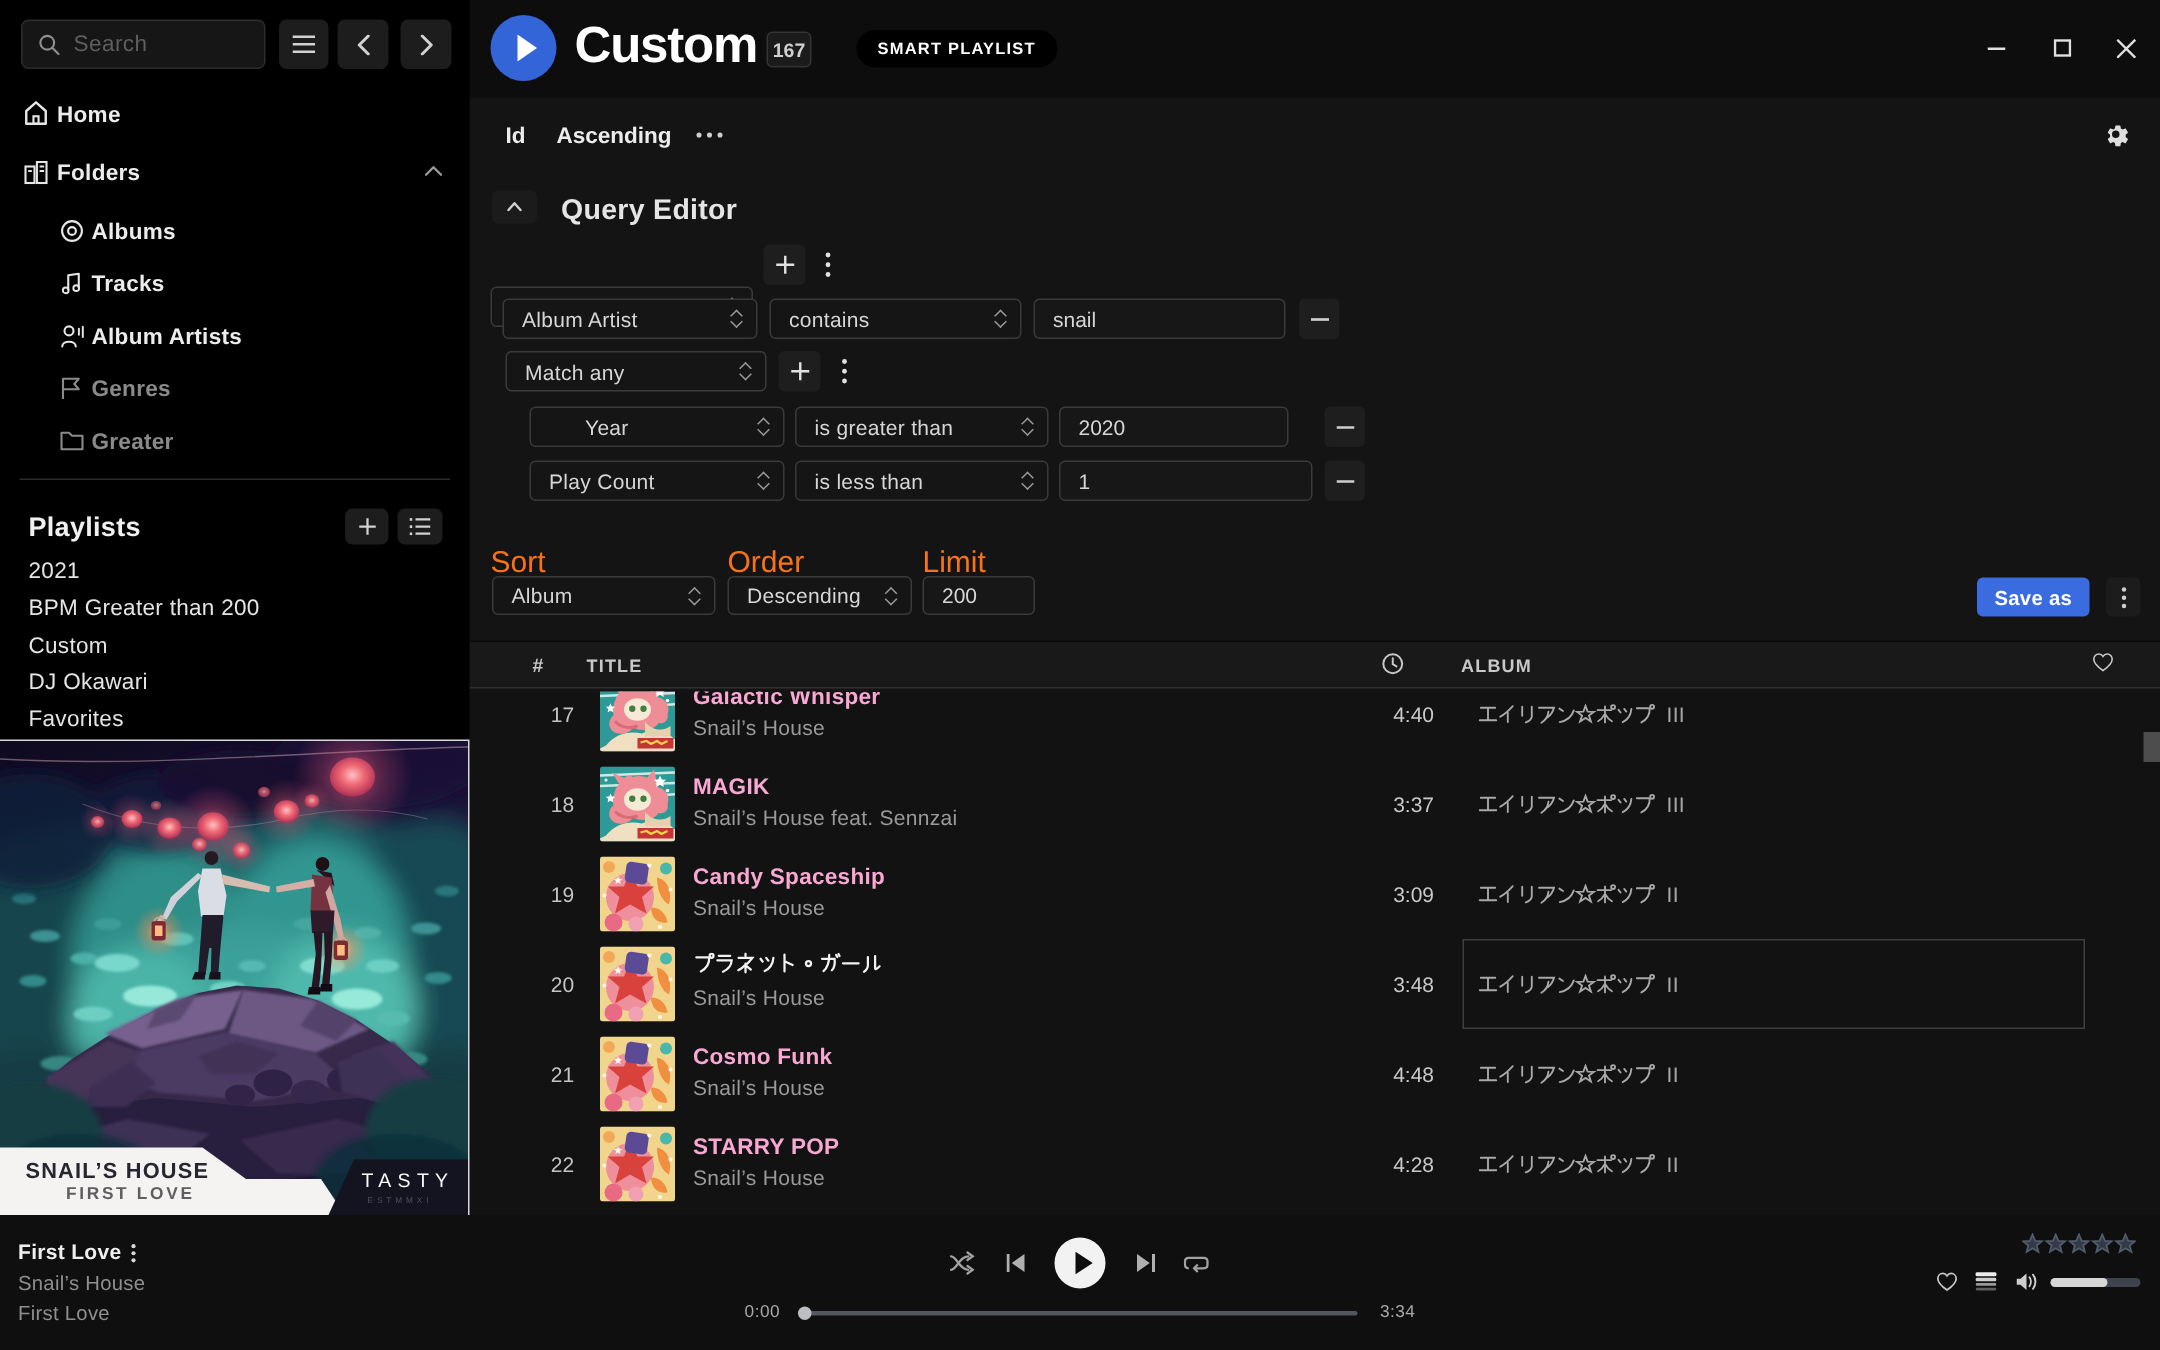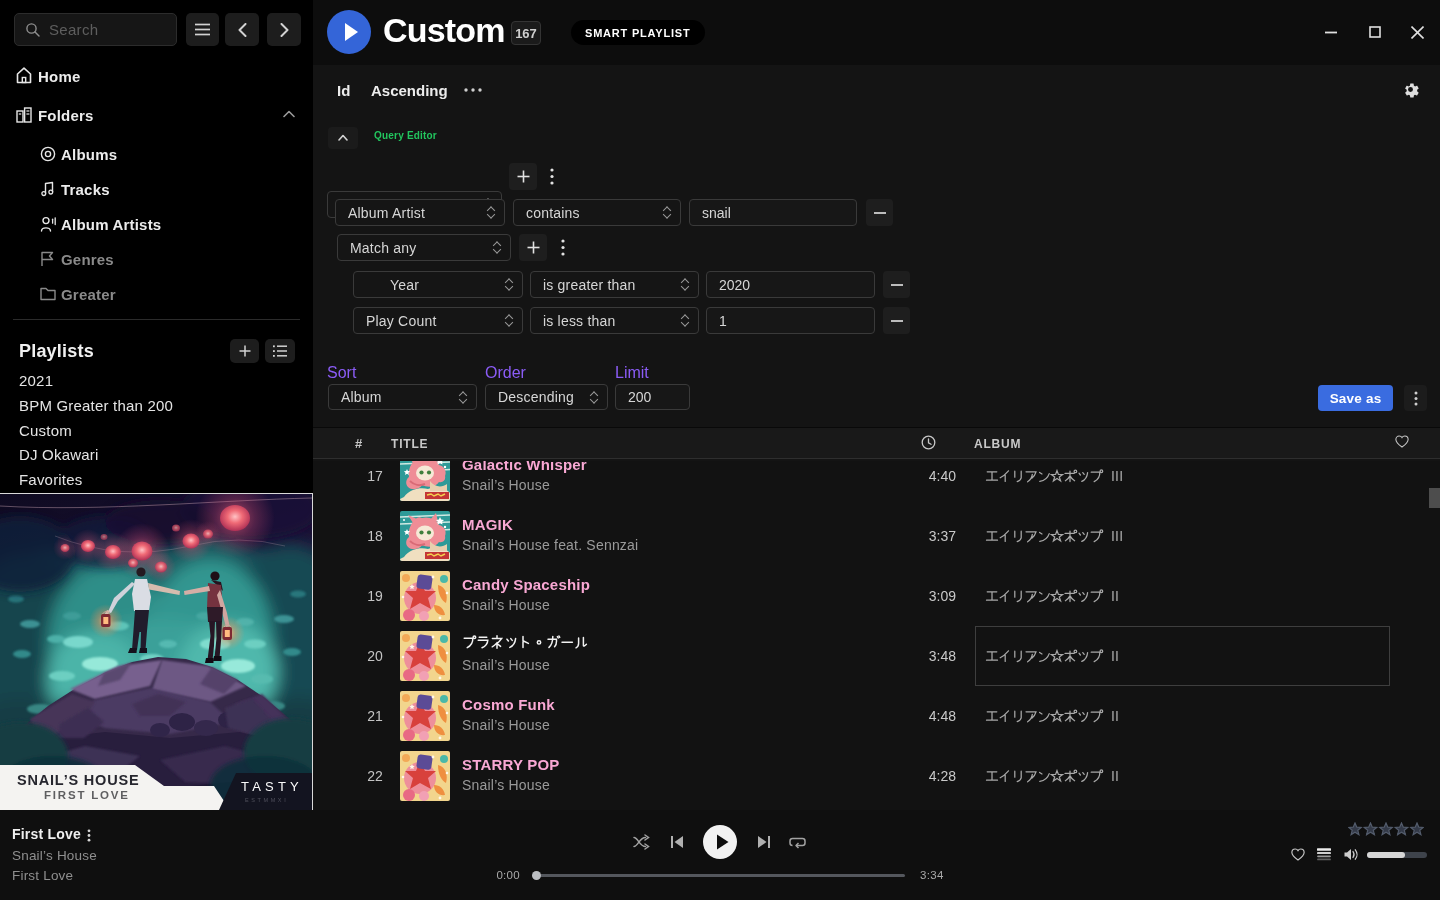--- a/index.html
+++ b/index.html
@@ -15,21 +15,21 @@
 .plitem { font-size:15px; color:#e4e4e4; letter-spacing:.2px; }
 
 #main { position:absolute; left:313px; top:0; width:1127px; height:810px; background:#141414; }
 #mhead { position:absolute; left:0; top:0; width:1127px; height:65px; background:#0d0d0d; }
 .badge167 { position:absolute; left:198px; top:21px; width:30px; height:24px; background:#1b1b1b; border:1px solid #343434; border-radius:4px; color:#cfcfcf; font-size:13px; font-weight:700; display:flex; align-items:center; justify-content:center; }
 .smartpl { position:absolute; left:258px; top:20px; height:25px; padding:0 14px; background:#000; border-radius:13px; color:#fff; font-size:11px; font-weight:700; letter-spacing:.8px; display:flex; align-items:center; }
 .sel { position:absolute; height:27px; background:#151515; border:1px solid #3a3a3a; border-radius:4px; color:#d6d6d6; font-size:14px; display:flex; align-items:center; padding:0 12px; letter-spacing:.2px; }
 .sel .updn { position:absolute; right:9px; top:50%; transform:translateY(-50%); }
 .inp { position:absolute; height:27px; background:#171717; border:1px solid #3a3a3a; border-radius:4px; color:#d6d6d6; font-size:14px; display:flex; align-items:center; padding:0 12px; }
 .qbtn { position:absolute; width:28px; height:27px; background:#1e1e1e; border-radius:4px; display:flex; align-items:center; justify-content:center; }
-.lbl { position:absolute; color:#8b5cf6; font-size:16px; font-weight:400; }
+.lbl { position:absolute; color:#f97316; font-size:20px; font-weight:400; }
 .saveas { position:absolute; left:1005px; top:385px; width:75px; height:26px; background:#3a6ce0; border-radius:4px; color:#fff; font-size:13.5px; font-weight:700; display:flex; align-items:center; justify-content:center; letter-spacing:.2px; }
 
 #thead { position:absolute; left:0; top:427px; width:1127px; height:32px; background:#191919; border-top:1px solid #090909; border-bottom:1px solid #2e2e2e; color:#c8c8c8; }
 #rows { position:absolute; left:0; top:461px; width:1127px; height:349px; background:#121212; overflow:hidden; }
 .row { position:absolute; left:11px; width:1218px; height:60px; }
 .rnum { position:absolute; left:36px; top:0; width:30px; height:60px; display:flex; align-items:center; justify-content:center; color:#c4c4c4; font-size:14px; }
 .rthumb { position:absolute; left:76px; top:5px; width:50px; height:50px; border-radius:2px; overflow:hidden; }
 .rtitle { position:absolute; left:138px; top:10px; font-size:15px; font-weight:700; color:#f9a8d4; letter-spacing:.2px; }
 .rsub { position:absolute; left:138px; top:31px; font-size:14px; color:#9a9a9a; letter-spacing:.2px; }
 .rdur { position:absolute; left:560px; top:0; width:72px; height:60px; display:flex; align-items:center; justify-content:flex-end; color:#c9c9c9; font-size:14px; }
@@ -183,21 +183,21 @@
         </g>
       </svg>
     <svg class="abs" style="left:1089px;top:81px" width="17" height="17" viewBox="0 0 24 24">
         <path fill="#dedede" d="M12 8.5a3.5 3.5 0 1 0 0 7a3.5 3.5 0 0 0 0-7zm9.4 5l-.1 1.1l2 1.6c.2.2.3.5.1.7l-1.9 3.3c-.1.2-.4.3-.7.2l-2.4-1c-.5.4-1 .7-1.6.9l-.4 2.5c0 .3-.3.5-.5.5h-3.8c-.3 0-.5-.2-.5-.4l-.4-2.6c-.6-.2-1.1-.5-1.6-.9l-2.4 1c-.2.1-.5 0-.7-.2l-1.9-3.3c-.1-.2-.1-.5.1-.7l2-1.6l-.1-1.1l.1-1.1l-2-1.6c-.2-.2-.3-.5-.1-.7l1.9-3.3c.1-.2.4-.3.7-.2l2.4 1c.5-.4 1-.7 1.6-.9l.4-2.6c0-.2.2-.4.5-.4h3.8c.3 0 .5.2.5.4l.4 2.6c.6.2 1.1.5 1.6.9l2.4-1c.2-.1.5 0 .7.2l1.9 3.3c.1.2.1.5-.1.7l-2 1.6l.1 1.1z"></path>
       </svg>
 
     <div class="abs" style="left:15px;top:127px;width:30px;height:22px;background:#1b1b1b;border-radius:4px;"></div>
     <svg class="abs" style="left:25px;top:134px" width="10" height="7" viewBox="0 0 10 7">
         <path d="M1 6 L5 1.5 L9 6" fill="none" stroke="#d2d2d2" stroke-width="1.6" stroke-linecap="round" stroke-linejoin="round"></path>
       </svg>
-    <span class="abs" style="left:61px;top:130px;font-size:10px;font-weight:700;color:#22c55e;letter-spacing:.2px;">Query Editor</span>
+    <span class="abs" style="left:61px;top:130px;font-size:19px;font-weight:700;color:#e5e5e5;letter-spacing:.2px;">Query Editor</span>
     <div class="sel" style="left:14px;top:163px;width:175px;margin-top:28px;">Match all<span class="updn"></span></div>
     <div class="qbtn" style="left:196px;top:163px;">
         <svg width="13" height="13" viewBox="0 0 13 13">
           <g stroke="#e2e2e2" stroke-width="1.6">
             <line x1="6.5" y1="0.5" x2="6.5" y2="12.5"></line>
             <line x1="0.5" y1="6.5" x2="12.5" y2="6.5"></line>
           </g>
         </svg>
       </div>
     <svg class="abs" style="left:237px;top:168px" width="4" height="17" viewBox="0 0 4 17">
@@ -226,21 +226,21 @@
       </div>
     <svg class="abs" style="left:248px;top:239px" width="4" height="17" viewBox="0 0 4 17">
         <g fill="#e2e2e2">
           <circle cx="2" cy="2" r="1.6"></circle>
           <circle cx="2" cy="8.5" r="1.6"></circle>
           <circle cx="2" cy="15" r="1.6"></circle>
         </g>
       </svg>
     <div class="sel" style="left:40px;top:271px;width:170px;padding-left:36px;">Year<span class="updn"></span></div>
     <div class="sel" style="left:217px;top:271px;width:169px;">is greater than<span class="updn"></span></div>
-    <div class="inp" style="left:393px;top:271px;width:169px;">2020</div>
+    <div class="inp" style="left:393px;top:271px;width:153px;">2020</div>
     <div class="qbtn" style="left:570px;top:271px;width:27px;">
         <svg width="12" height="2" viewBox="0 0 12 2">
           <line x1="0" y1="1" x2="12" y2="1" stroke="#cfcfcf" stroke-width="1.8"></line>
         </svg>
       </div>
     <div class="sel" style="left:40px;top:307px;width:170px;">Play Count<span class="updn"></span></div>
     <div class="sel" style="left:217px;top:307px;width:169px;">is less than<span class="updn"></span></div>
     <div class="inp" style="left:393px;top:307px;width:169px;">1</div>
     <div class="qbtn" style="left:570px;top:307px;width:27px;">
         <svg width="12" height="2" viewBox="0 0 12 2">

